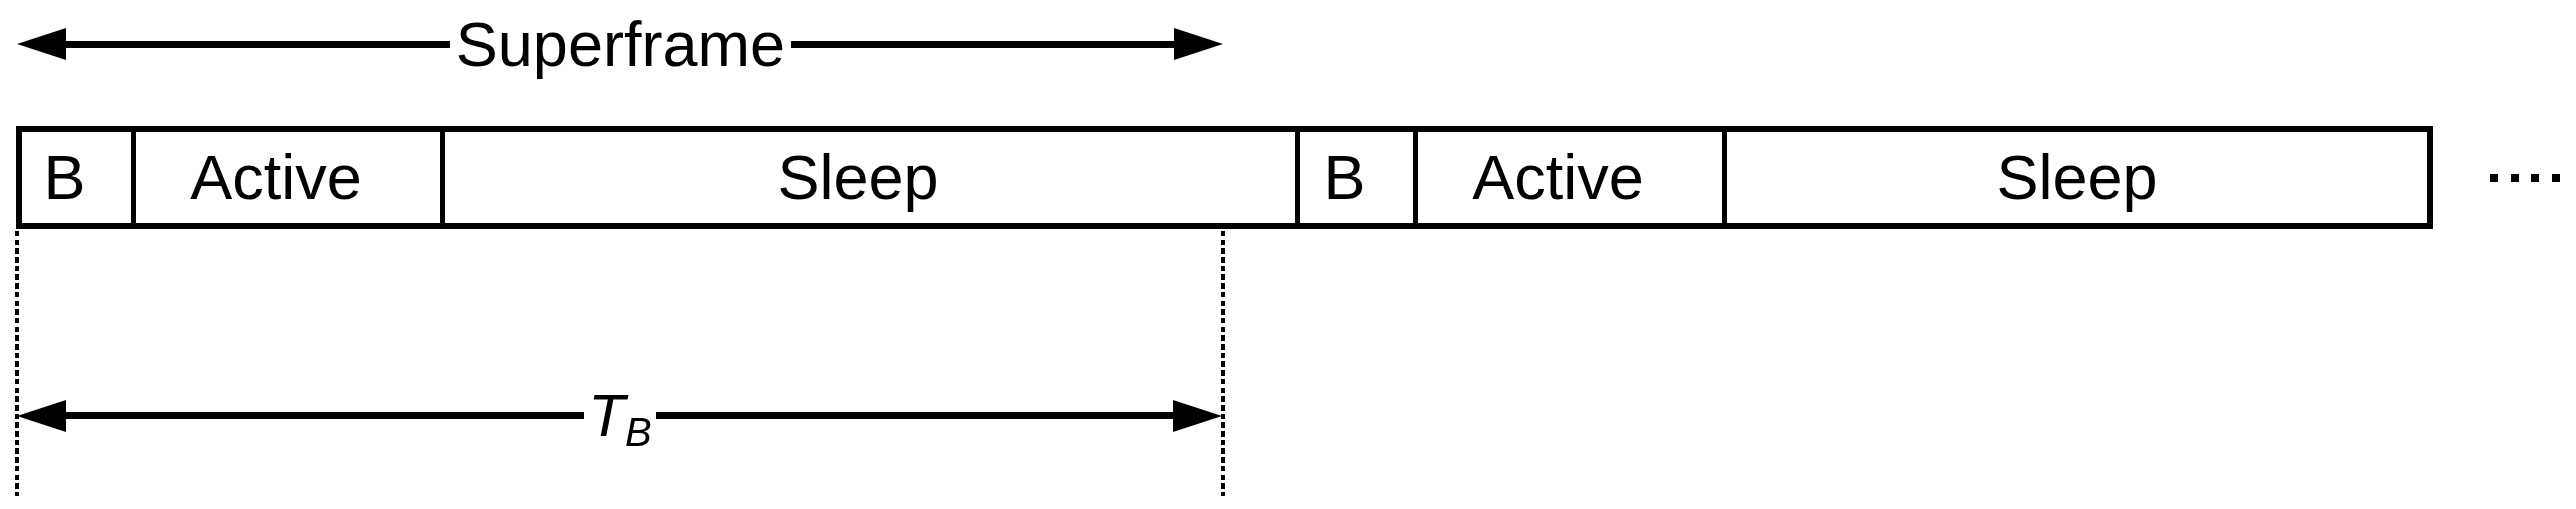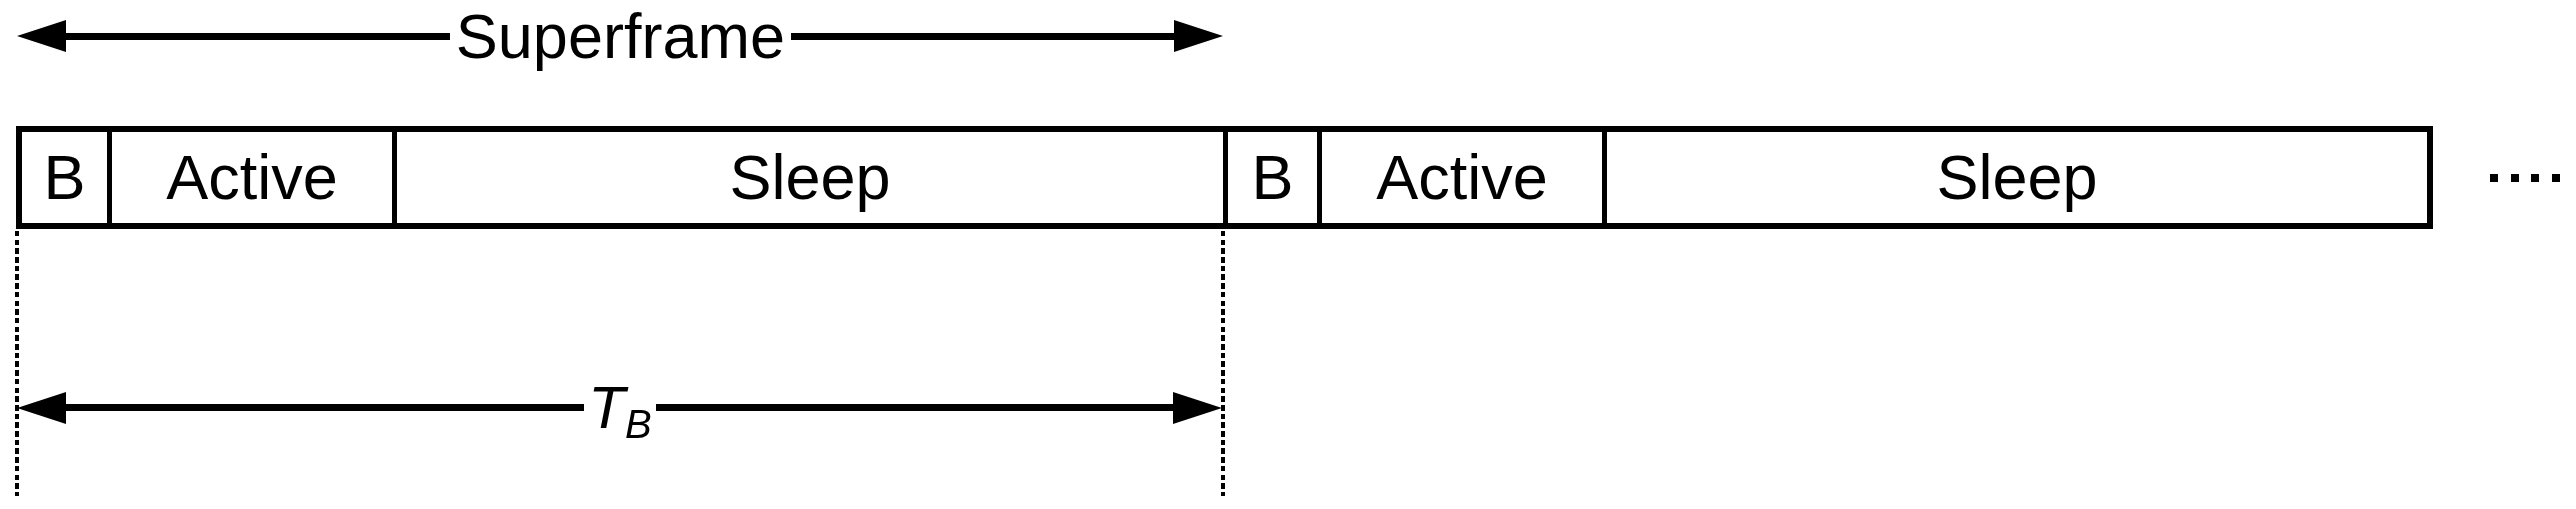--- a/index.html
+++ b/index.html
@@ -6,21 +6,21 @@
   .canvas{
     position:relative;
     width:2576px;height:509px;
     background:#ffffff;
     color:#000000;
     font-family:"Liberation Sans", sans-serif;
     overflow:hidden;
   }
 
   
-  .dim-arrow{position:absolute;display:flex;align-items:center;}
+  .dim-arrow{position:absolute;display:flex;align-items:center;margin-top:8px;}
   .superframe-arrow{left:17.4px;top:0.8px;width:1206px;height:71px;}
   .tb-arrow{left:17.4px;top:372px;width:1205px;height:71px;}
   .ah{width:0;height:0;flex:0 0 auto;
       border-top:16.6px solid transparent;
       border-bottom:16.6px solid transparent;}
   .ah-left{border-right:49px solid #000;}
   .ah-right{border-left:49px solid #000;}
   .dim-line{flex:1 1 auto;height:7.1px;background:#000;}
   .dim-label{flex:0 0 auto;padding:0 6.3px;font-size:63px;line-height:1;white-space:nowrap;}
   .tb-label{flex:0 0 auto;padding:0 4px;font-size:60px;line-height:1;white-space:nowrap;font-style:italic;}
@@ -31,21 +31,21 @@
     position:absolute;left:16px;top:126px;
     width:2417px;height:103px;
     box-sizing:border-box;border:6.3px solid #000;
     display:flex;background:#fff;
   }
   .cell{
     display:flex;align-items:center;justify-content:center;
     box-sizing:border-box;font-size:63px;line-height:1;
     white-space:nowrap;
   }
-  .cell + .cell{border-left:5.5px solid #000;}
+  .cell + .cell{border-left:5.5px solid #000;margin-left:24px;}
   .w-b1{width:85px;}
   .w-a1{width:285px;}
   .w-s1{width:831px;}
   .w-b2{width:94px;}
   .w-a2{width:285px;}
   .w-s2{flex:1 1 auto;}
 
   
   .dots{position:absolute;left:2490px;top:174px;display:flex;gap:12.6px;}
   .dot{width:8px;height:8px;background:#000;}

